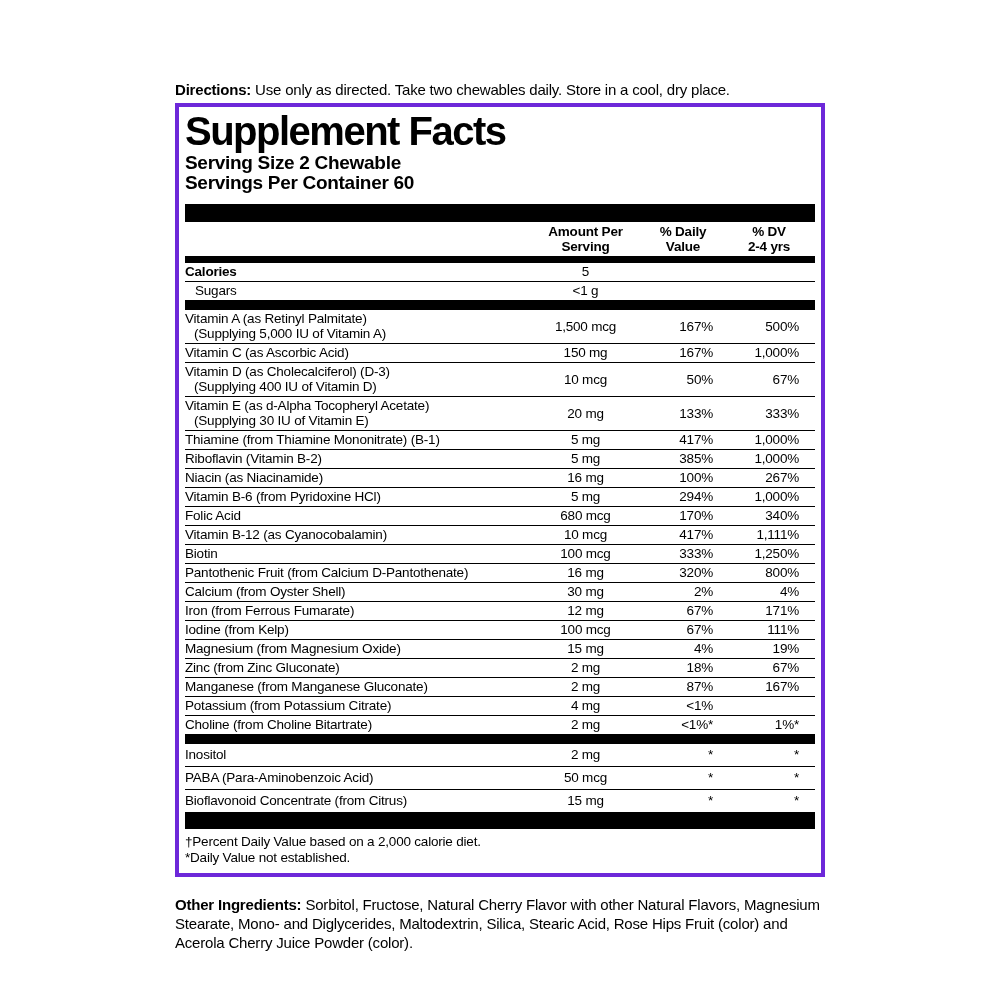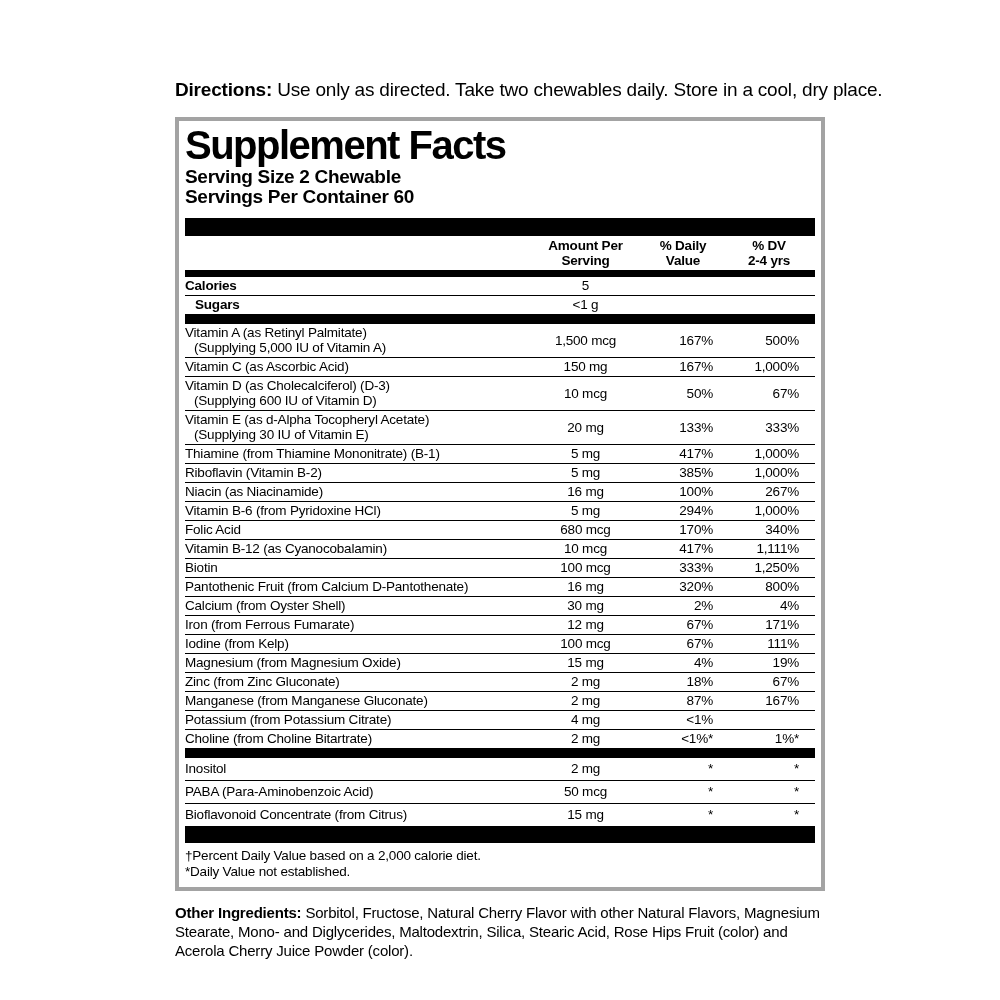--- a/index.html
+++ b/index.html
@@ -3,51 +3,51 @@
 <meta charset="utf-8">
 <style>
   * { margin:0; padding:0; box-sizing:border-box; }
   html,body { background:#fff; }
   .page {
     position:relative; width:1000px; height:1000px; background:#fff;
     font-family:"Liberation Sans", sans-serif; color:#000;
   }
   .content { position:absolute; left:175px; top:80px; width:650px; }
 
-  .directions { font-size:19px; line-height:19px; letter-spacing:-0.2px; white-space:nowrap; }
+  .directions { font-size:15px; line-height:19px; letter-spacing:-0.2px; white-space:nowrap; }
   .directions .lbl { font-weight:bold; }
 
-  .facts-box { margin-top:18px; border:4px solid #a3a3a3; padding:2px 6px 8px 6px; background:#fff; }
+  .facts-box { margin-top:4px; border:4px solid #6d28d9; padding:2px 6px 8px 6px; background:#fff; }
   .facts-title { font-size:40px; font-weight:bold; letter-spacing:-1.5px; line-height:44px; }
   .serving-line { font-size:19px; font-weight:bold; letter-spacing:-0.3px; line-height:20px; }
 
   .bar { background:#000; width:100%; }
   .bar-top  { height:18px; margin-top:11px; }
   .bar-head { height:7px; }
   .bar-mid  { height:10px; }
   .bar-big  { height:17px; }
 
   .hdr-row { display:flex; font-size:13.5px; font-weight:bold; line-height:15px; padding:2px 0; letter-spacing:-0.2px; }
   .c-name { flex:1; }
   .c-amt  { width:115px; text-align:center; }
   .c-dv   { width:80px;  text-align:right; padding-right:10px; }
   .c-dv24 { width:92px;  text-align:right; padding-right:16px; }
   .hc { text-align:center; padding-right:0; }
 
   .row { display:flex; font-size:13.5px; line-height:15px; letter-spacing:-0.2px;
          padding:1px 0 2px 0; border-bottom:1.5px solid #000; align-items:center; }
   .row.noline { border-bottom:none; }
   .row.bold .c-name { font-weight:bold; }
-  .row.indent .nm1 { padding-left:10px;font-weight:bold; }
+  .row.indent .nm1 { padding-left:10px; }
   .row.tall { padding:3px 0 4px 0; }
   .nm2 { padding-left:9px; }
 
   .footnotes { font-size:13.5px; line-height:15.5px; margin-top:5px; letter-spacing:-0.2px; }
 
-  .other { margin-top:12px; font-size:15px; line-height:19px; letter-spacing:-0.2px; }
+  .other { margin-top:18px; font-size:15px; line-height:19px; letter-spacing:-0.2px; }
   .other .lbl { font-weight:bold; }
 </style>
 </head>
 <body>
 
 <div class="page">
   <div class="content">
 
     <p class="directions"><span class="lbl">Directions:</span><span> Use only as directed. Take two chewables daily. Store in a cool, dry place.</span></p>
 
@@ -107,21 +107,21 @@
             <div class="c-name">
               <div class="nm1">Vitamin C (as Ascorbic Acid)</div>
             </div>
             <div class="c-amt">150 mg</div>
             <div class="c-dv">167%</div>
             <div class="c-dv24">1,000%</div>
           </div>
           <div class="row">
             <div class="c-name">
               <div class="nm1">Vitamin D (as Cholecalciferol) (D-3)</div>
-              <div class="nm2">(Supplying 600 IU of Vitamin D)</div>
+              <div class="nm2">(Supplying 400 IU of Vitamin D)</div>
             </div>
             <div class="c-amt">10 mcg</div>
             <div class="c-dv">50%</div>
             <div class="c-dv24">67%</div>
           </div>
           <div class="row">
             <div class="c-name">
               <div class="nm1">Vitamin E (as d-Alpha Tocopheryl Acetate)</div>
               <div class="nm2">(Supplying 30 IU of Vitamin E)</div>
             </div>

